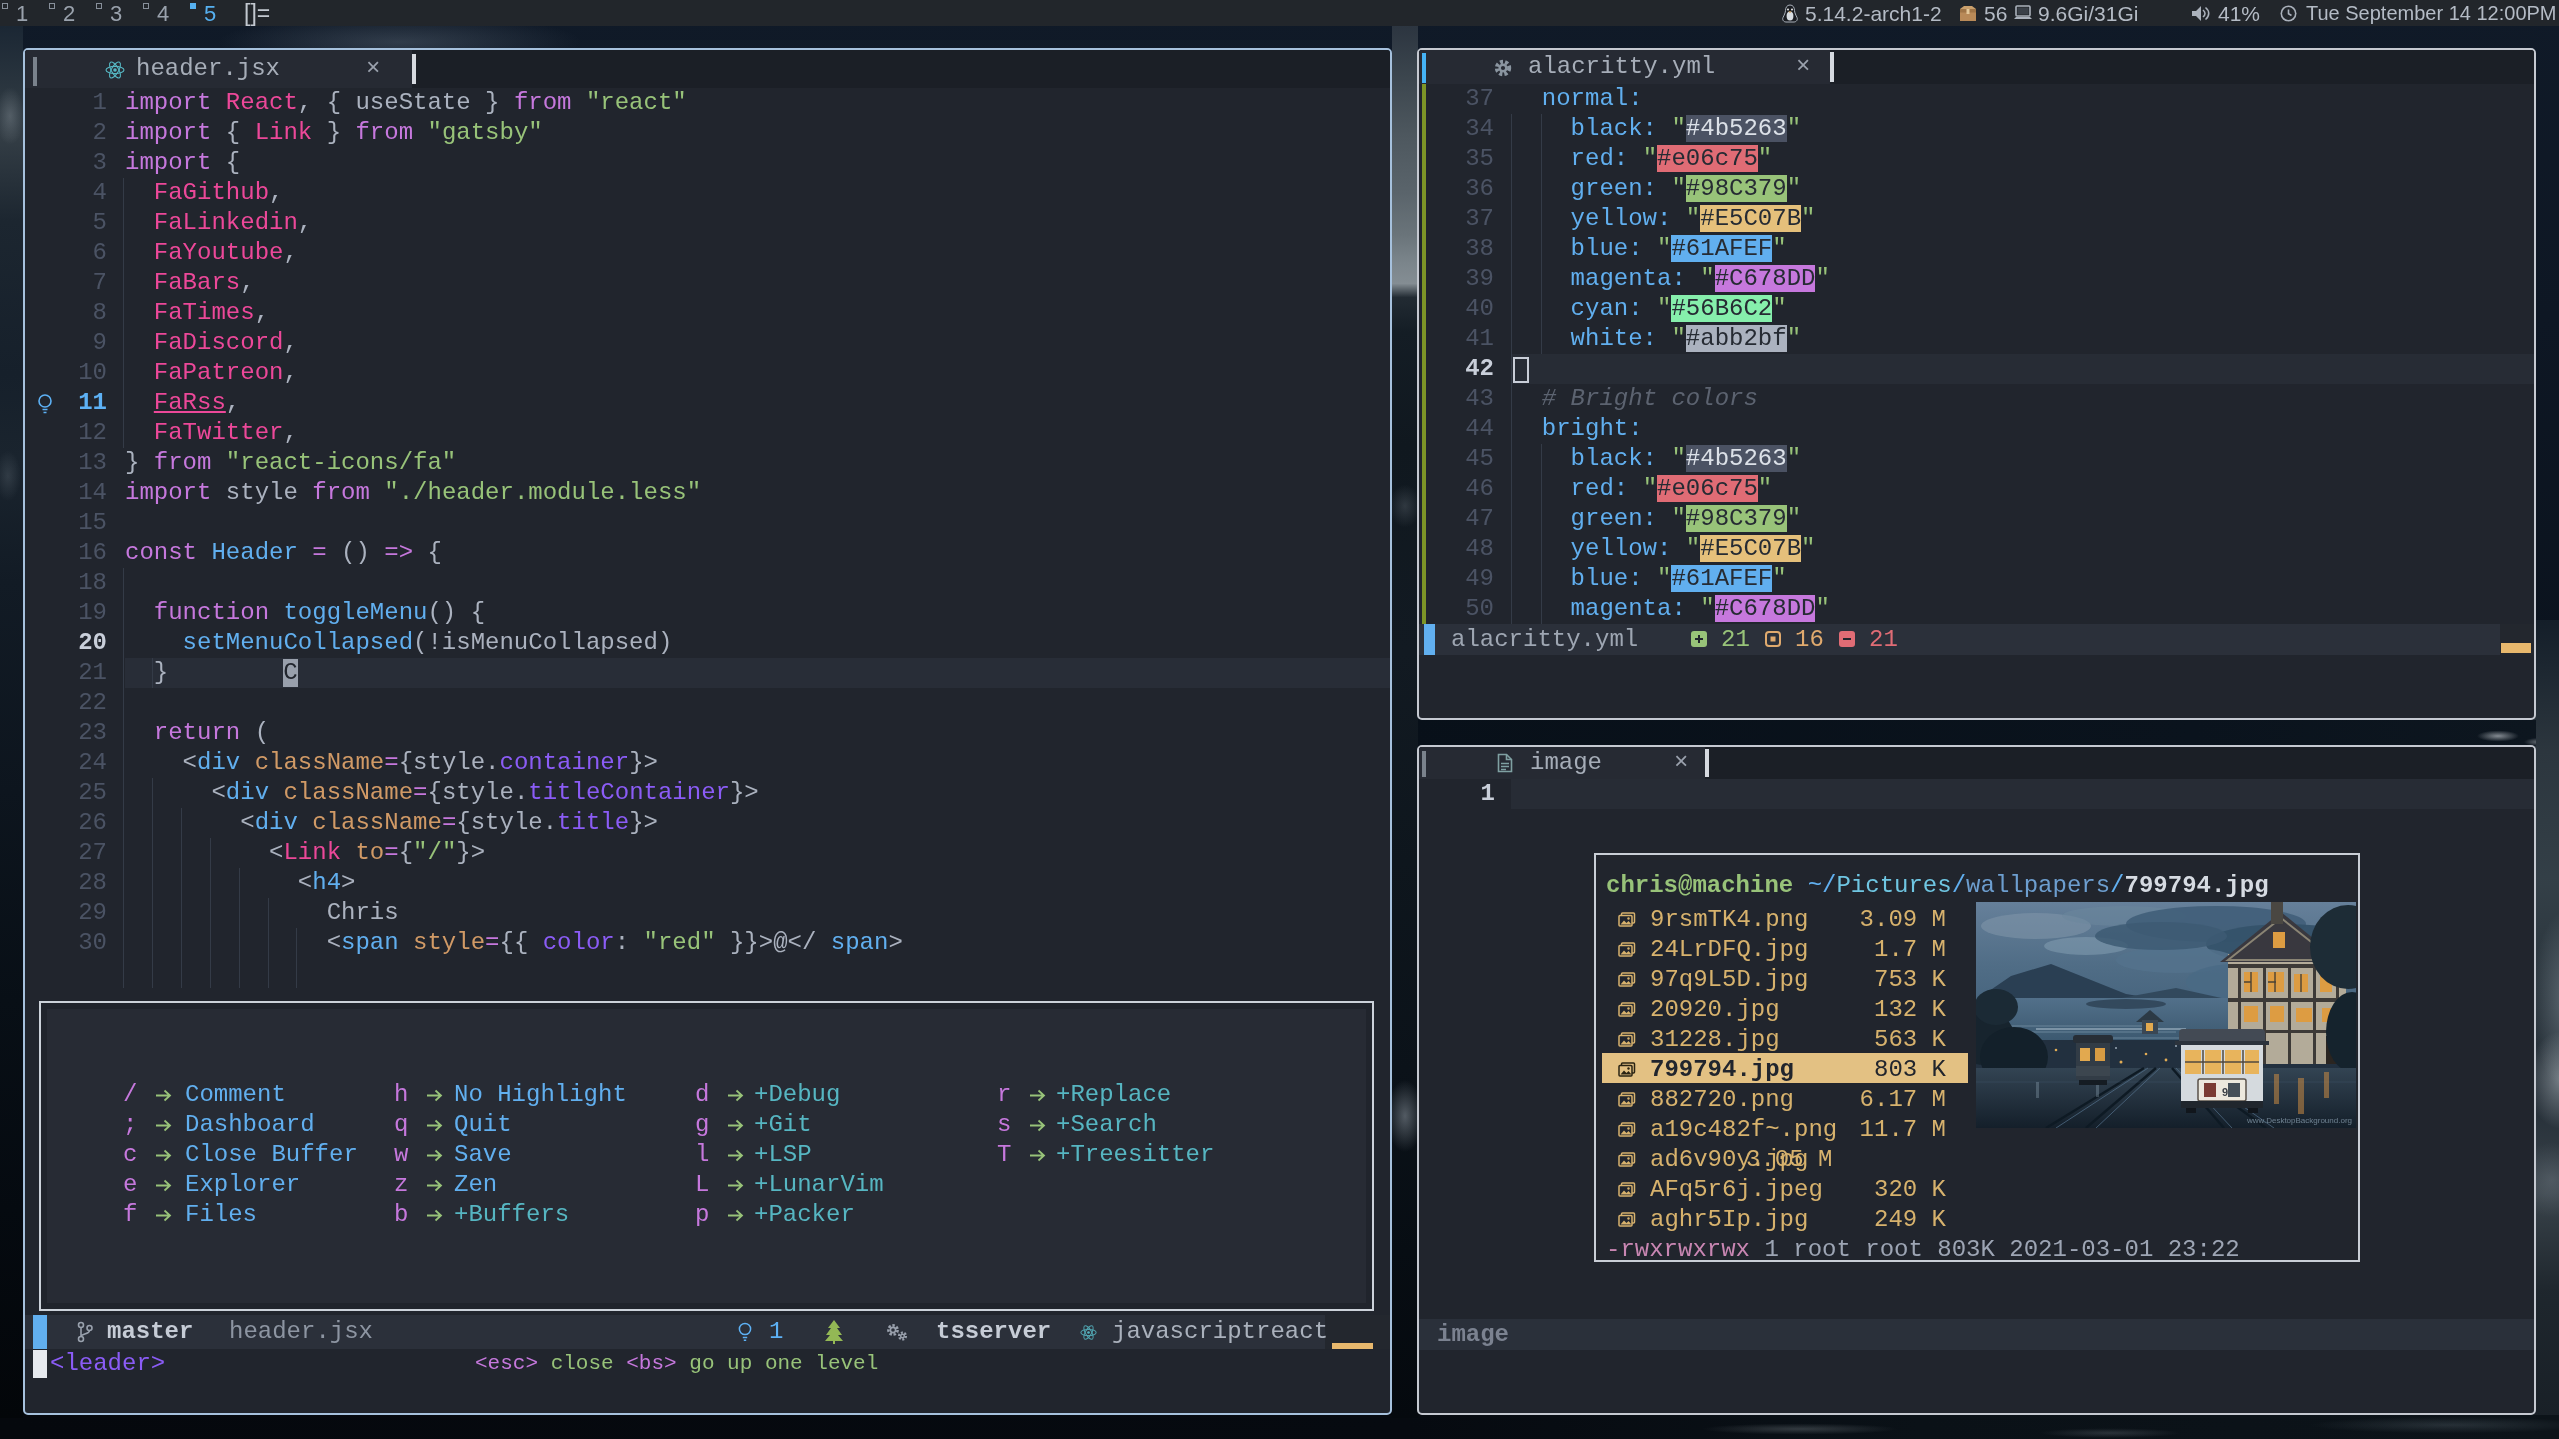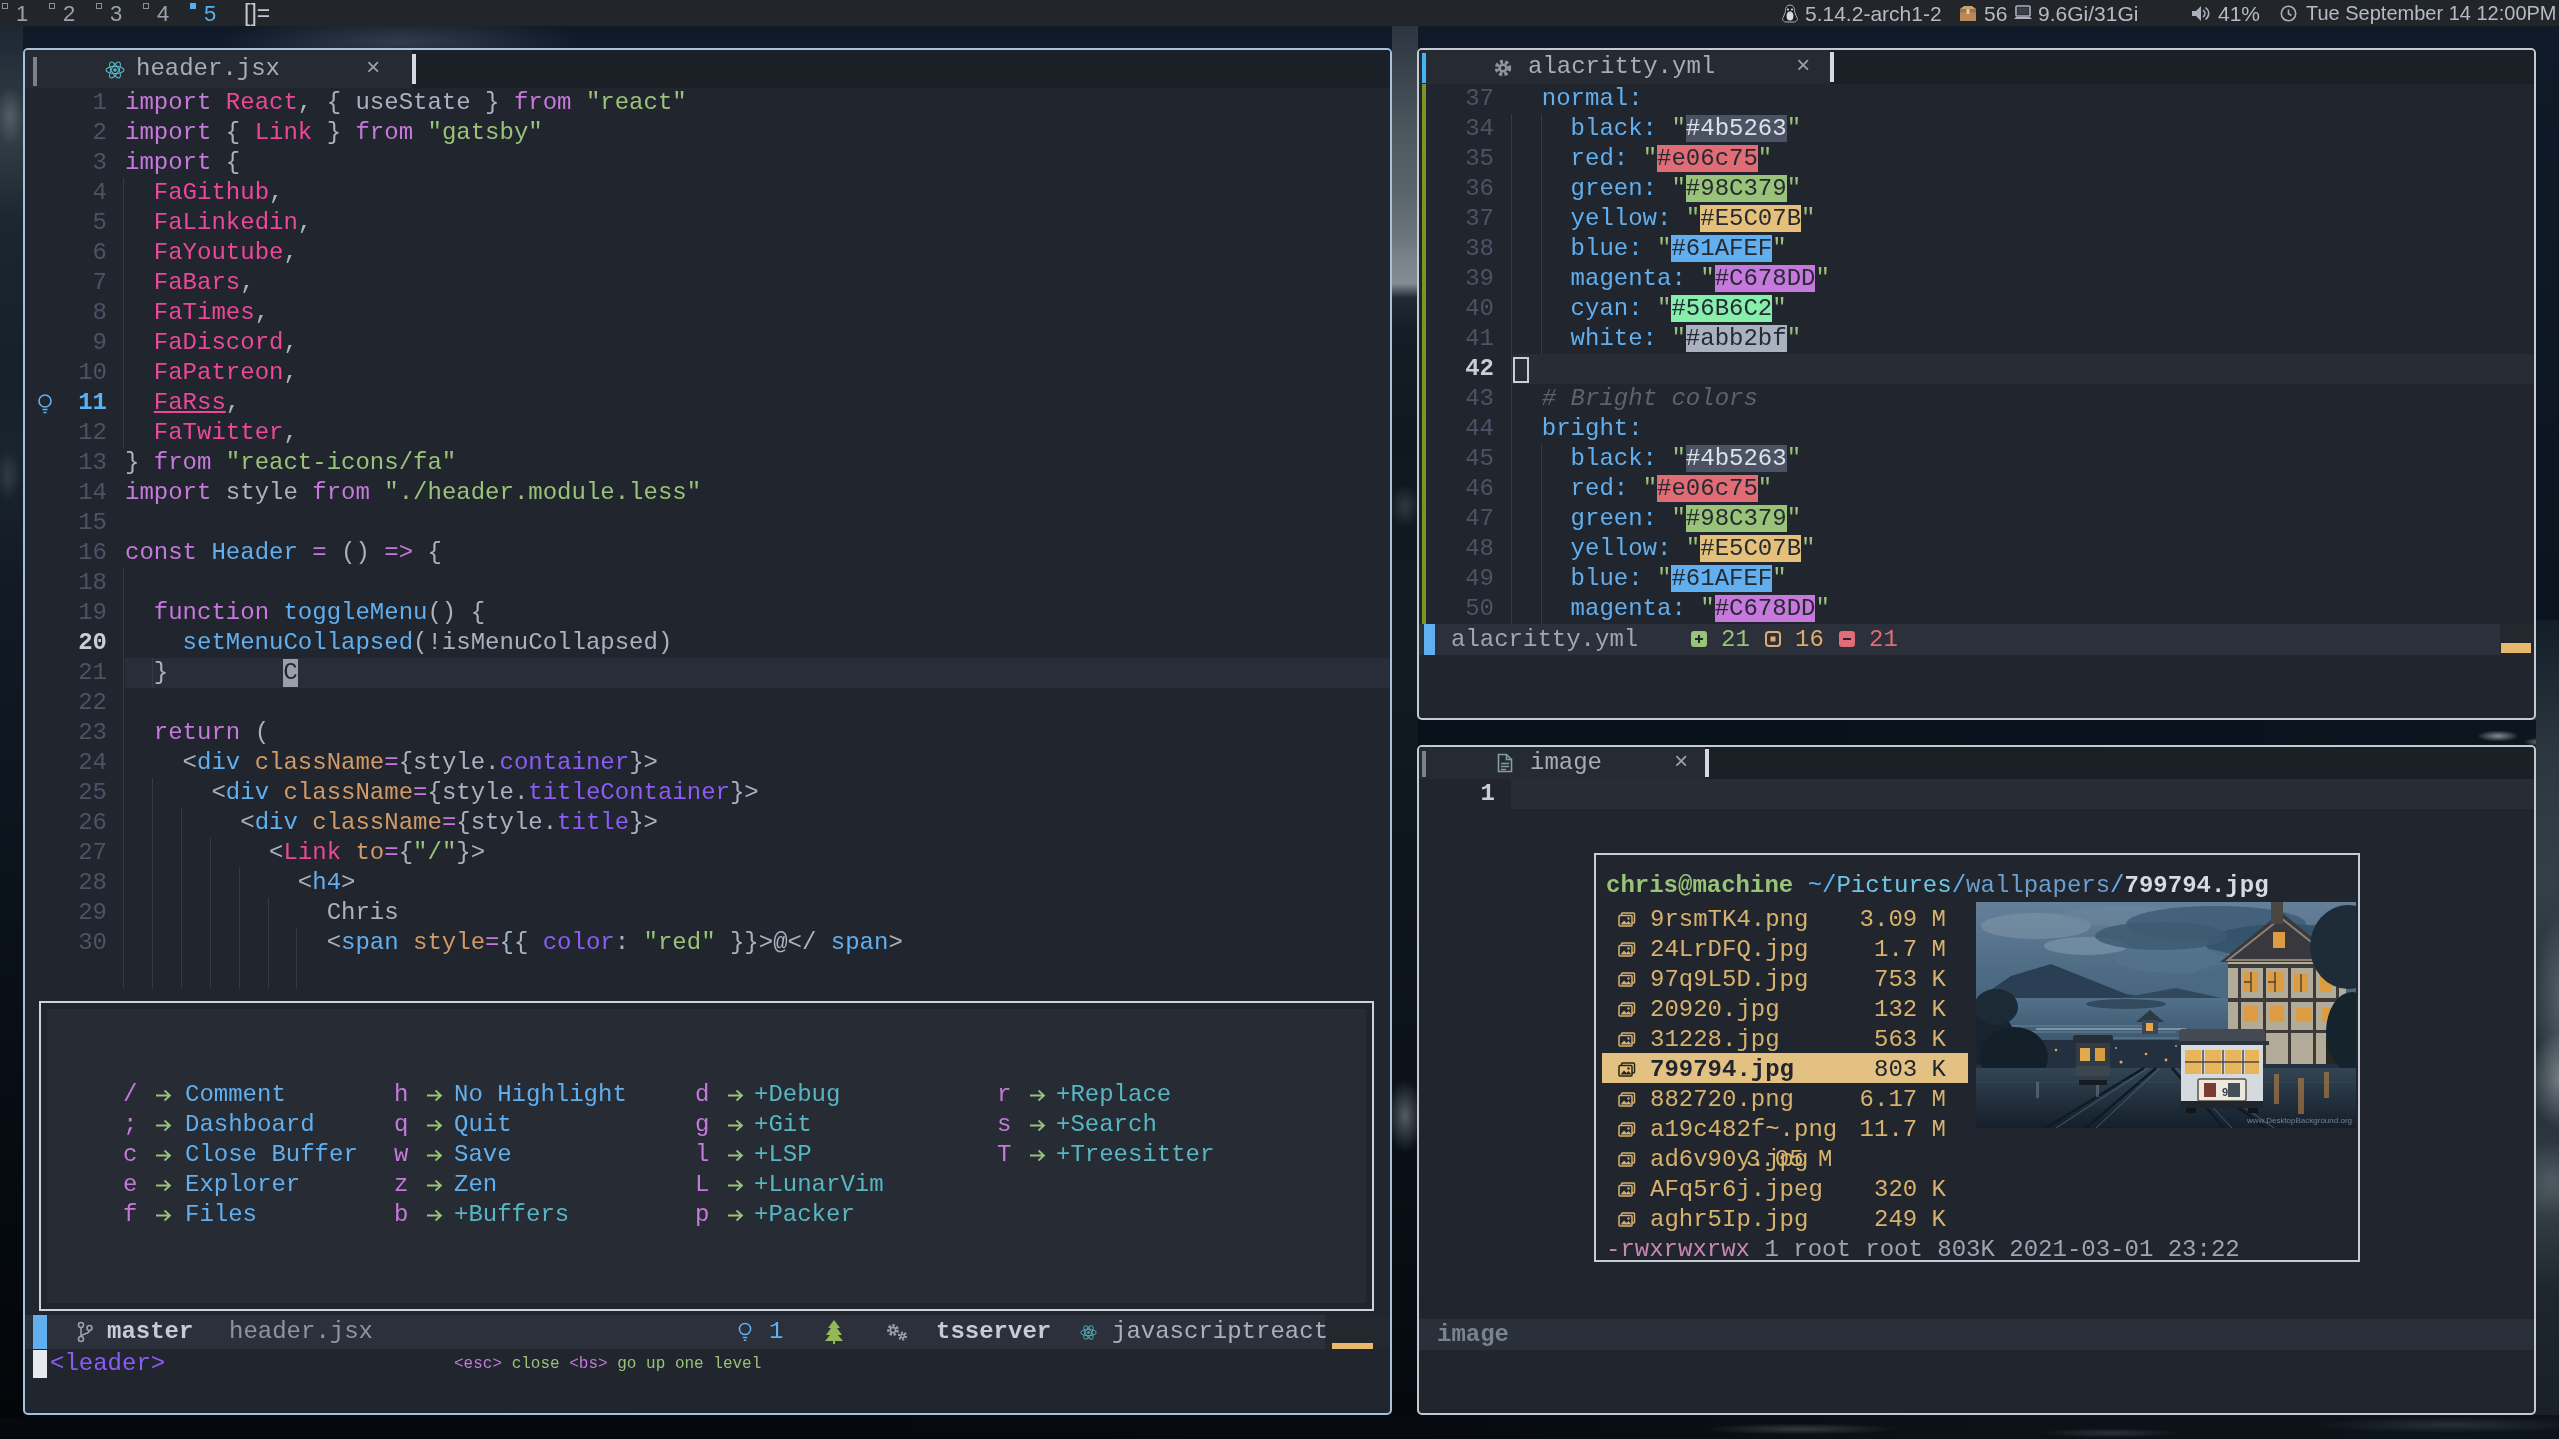--- a/index.html
+++ b/index.html
@@ -320,21 +320,21 @@
       <g stroke="#56b6c2" stroke-width="1.2" fill="none" opacity=".85">
         <ellipse cx="10" cy="10" rx="9" ry="3.6"></ellipse>
         <ellipse cx="10" cy="10" rx="9" ry="3.6" transform="rotate(60 10 10)"></ellipse>
         <ellipse cx="10" cy="10" rx="9" ry="3.6" transform="rotate(120 10 10)"></ellipse>
       </g>
       <circle cx="10" cy="10" r="1.6" fill="#56b6c2"></circle>
     </svg>
 <div class="sltxt" style="left:1087px;color:#aab1bc">javascriptreact</div>
 <div style="position:absolute;left:8px;top:1300px;width:14px;height:28px;background:#e6e9ee"></div>
 <div style="position:absolute;left:25px;top:1299px;height:30px;line-height:30px;font-size:24px;white-space:pre" class="cy">&lt;leader&gt;</div>
-<div style="position:absolute;left:429px;top:1299px;height:30px;line-height:30px;font-size:16px;white-space:pre"><span class="kw">&lt;esc&gt;</span> <span class="st">close</span> <span class="kw">&lt;bs&gt;</span> <span class="st">go up one level</span></div>
+<div style="position:absolute;left:450px;top:1299px;height:30px;line-height:30px;font-size:21px;white-space:pre"><span class="kw">&lt;esc&gt;</span> <span class="st">close</span> <span class="kw">&lt;bs&gt;</span> <span class="st">go up one level</span></div>
 </div>
 <div class="win" id="w2">
 <div class="tabrow" style="height:34px">
  <div class="tab" style="width:411px;height:34px"></div>
  <svg style="position:absolute;left:74px;top:8px" width="20" height="20" viewBox="0 0 20 20">
         <circle cx="10" cy="10" r="6.2" fill="none" stroke="#8a95a0" stroke-width="4" stroke-dasharray="3 2.1"></circle>
         <circle cx="10" cy="10" r="4.6" fill="#8a95a0"></circle>
         <circle cx="10" cy="10" r="2.1" fill="#262a33"></circle>
       </svg>
  <div class="tname" style="left:109px;top:0;line-height:34px">alacritty.yml</div>

